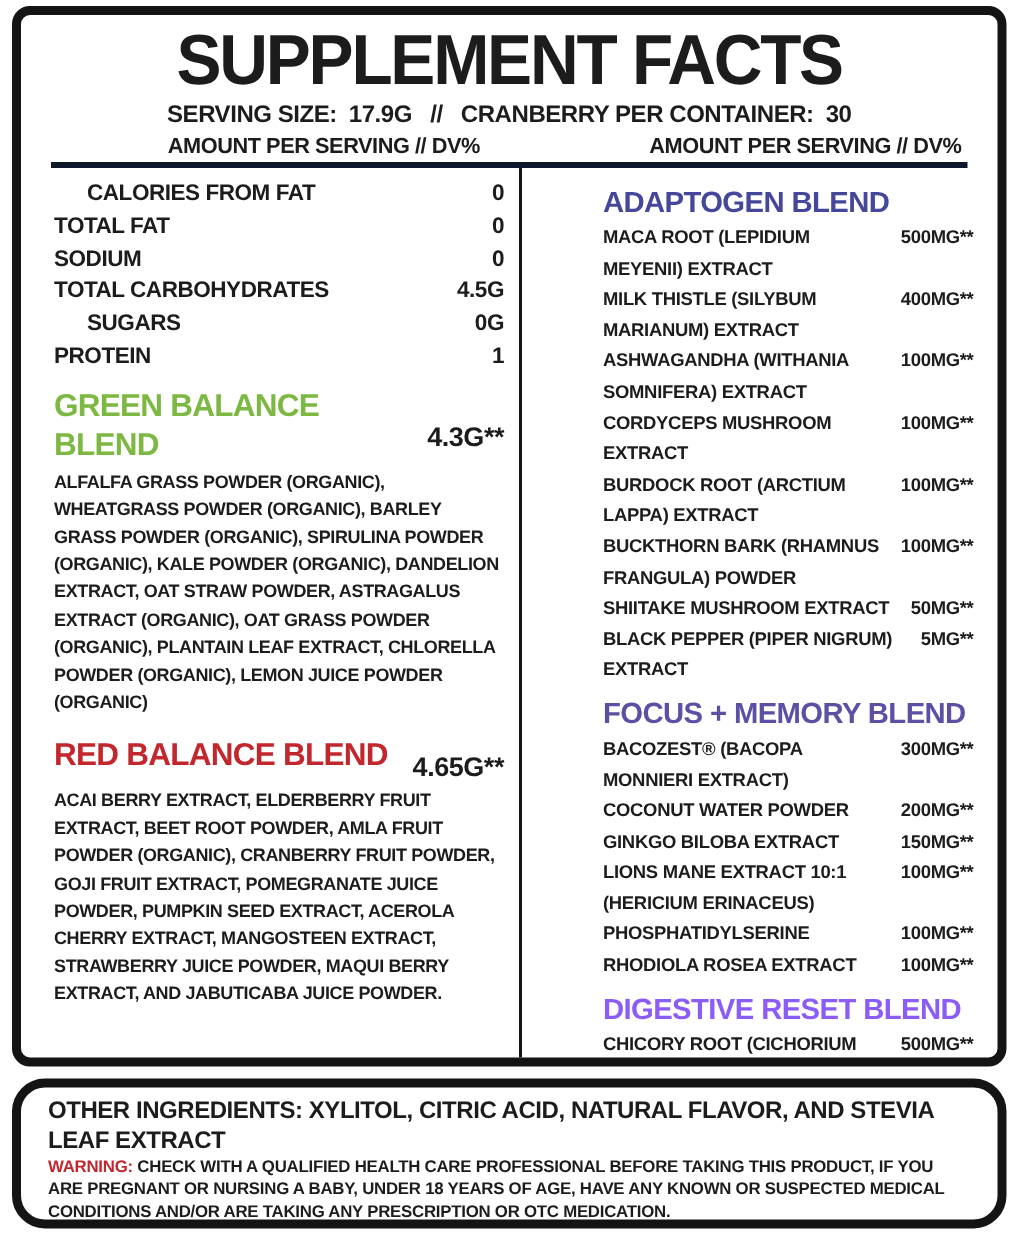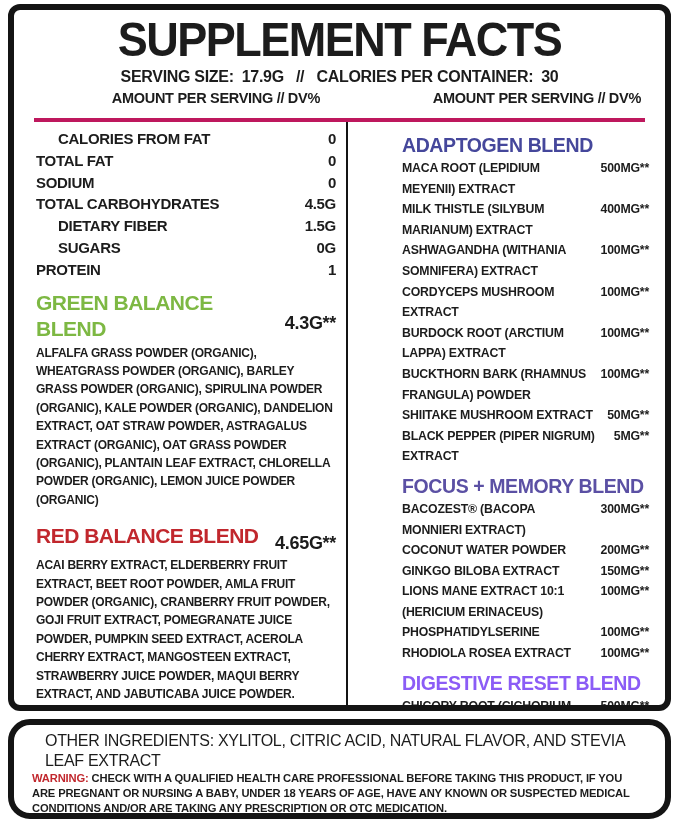--- a/index.html
+++ b/index.html
@@ -32,22 +32,22 @@
     font-size:16px;
     font-weight:700;
     letter-spacing:-0.3px;
     line-height:22px;
   }
   .serving-line span { margin:0 4px; }
 
   .colheads {
     display:flex;
     margin:2px 20px 0 20px;
-    border-bottom:4px solid #be185d;
-    padding-bottom:12px;
+    border-bottom:4px solid #0f172a;
+    padding-bottom:2px;
   }
   .colhead {
     font-size:14.5px;
     font-weight:700;
     letter-spacing:-0.3px;
     text-align:right;
   }
   .colhead.left  { width:300px; padding-right:14px; }
   .colhead.right { flex:1; padding-right:4px; }
 
@@ -103,43 +103,42 @@
   .footerbox {
     margin:8px 8px 0 8px;
     height:100px;
     border:6px solid #141414;
     border-radius:22px;
     padding:6px 18px 6px 18px;
     overflow:hidden;
   }
   .oi {
     font-size:16px;
-    font-weight:400;
+    font-weight:700;
     letter-spacing:-0.3px;
     line-height:20px;
-    margin-left:13px;
   }
   .fine {
     font-size:11.2px;
     font-weight:700;
     letter-spacing:-0.15px;
     line-height:15px;
   }
   .wlabel { color:#C1272D;margin-top:24px; }
 </style>
 </head>
 <body>
 
 <div class="panel">
   <div class="title">SUPPLEMENT FACTS</div>
 
   <div class="serving-line">
     <span>SERVING SIZE:</span><span>17.9G</span>
     <span>//</span>
-    <span>CALORIES PER CONTAINER:</span><span>30</span>
+    <span>CRANBERRY PER CONTAINER:</span><span>30</span>
   </div>
 
   <div class="colheads">
     <div class="colhead left">AMOUNT PER SERVING  //  DV%</div>
     <div class="colhead right">AMOUNT PER SERVING  //  DV%</div>
   </div>
 
   <div class="columns">
 
     <div class="col-left">
@@ -158,24 +157,20 @@
   <div class="nrow">
     <span class="nlabel">SODIUM</span>
     <span class="nvalue">0</span>
   </div>
 
   <div class="nrow">
     <span class="nlabel">TOTAL CARBOHYDRATES</span>
     <span class="nvalue">4.5G</span>
   </div>
 
-  <div class="nrow indent">
-    <span class="nlabel">DIETARY FIBER</span>
-    <span class="nvalue">1.5G</span>
-  </div>
 
   <div class="nrow indent">
     <span class="nlabel">SUGARS</span>
     <span class="nvalue">0G</span>
   </div>
 
   <div class="nrow">
     <span class="nlabel">PROTEIN</span>
     <span class="nvalue">1</span>
   </div>

